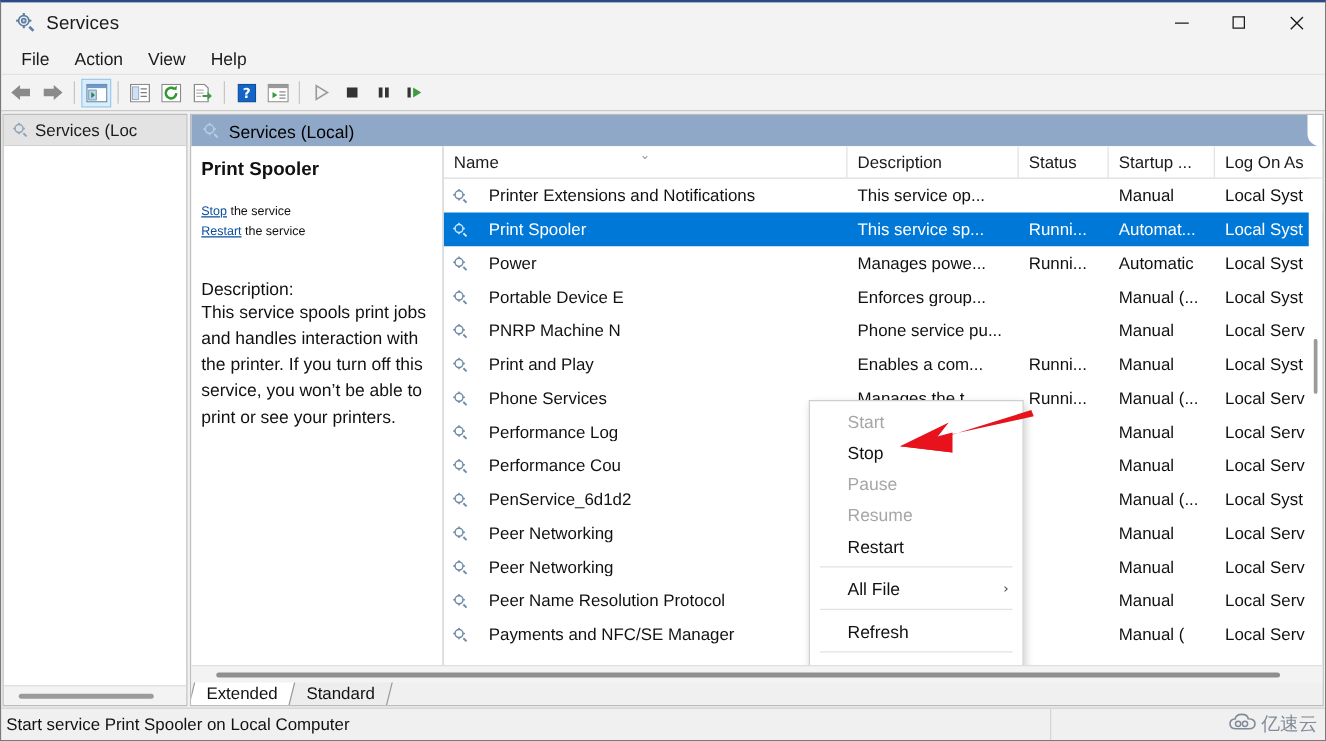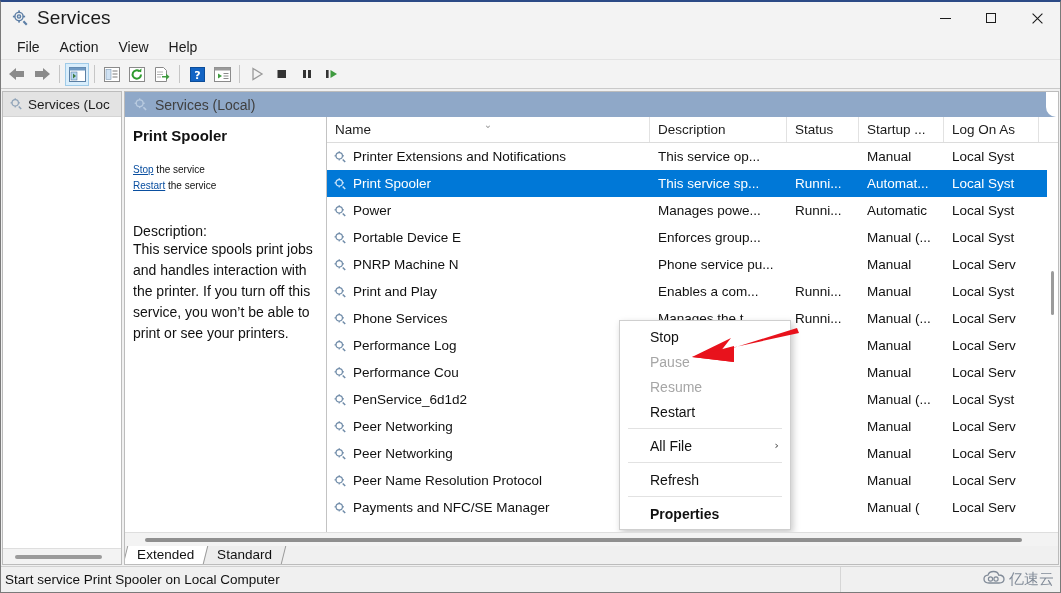--- a/index.html
+++ b/index.html
@@ -26,21 +26,21 @@
   }
   .titlebar .app-icon {
     width: 18px; height: 18px; margin: 0 8px 0 10px;
     flex: none; position: relative;
   }
   .gear {
     position: relative; display: inline-block;
   }
   .gear svg { display:block; }
   .titlebar .title-text {
-    font-size: 19px; color: #1b1b1b; letter-spacing: .1px;
+    font-size: 15px; color: #1b1b1b; letter-spacing: .1px;
   }
   .wincontrols {
     position: absolute; right: 0; top: 0; height: 32px;
     display: flex;
   }
   .wincontrols div {
     width: 46px; height: 32px;
     display: flex; align-items: center; justify-content: center;
     font-size: 13px; color: #1b1b1b;
     font-family: "DejaVu Sans", sans-serif;
@@ -78,21 +78,21 @@
   .body {
     position: absolute; left: 0; right: 0;
     top: 88px; bottom: 27px;
     display: flex;
     background: #f0f0f0;
     padding: 1px 1px 0 1px;
   }
 
   
   .treepane {
-    width: 120px; flex: none;
+    width: 148px; flex: none;
     background: #fff;
     border: 1px solid #bcbcbc;
     display: flex; flex-direction: column;
     position: relative;
     overflow: hidden;
   }
   .tree-head {
     height: 25px; background: #e3e3e3;
     display: flex; align-items: center;
     padding-left: 6px; gap: 5px;
@@ -119,21 +119,21 @@
     display: flex; flex-direction: column;
     position: relative; overflow: hidden;
   }
   .rp-head {
     height: 25px; background: #8fa8c8;
     display: flex; align-items: center;
     padding-left: 8px; gap: 7px;
     position: relative;
   }
   .rp-head .lbl {
-    font-size: 14px; color: #404040;
+    font-size: 14px; color: #000000;
   }
   .rp-head:after {
     content: ''; position: absolute; right: 0; top: 0;
     width: 12px; height: 25px; background: #fff;
     border-radius: 0 0 0 10px;
   }
   .rp-content {
     flex: 1; display: flex; position: relative; overflow: hidden;
   }
 
@@ -187,21 +187,21 @@
     font-family: "DejaVu Sans", sans-serif;
   }
   .rows { position: relative; }
   .row {
     height: 27px; display: flex; align-items: center;
     font-size: 13.5px; color: #111;
     white-space: nowrap;
   }
   .row.sel { background: #0078d7; color: #fff; }
   .cell { overflow: hidden; white-space: nowrap; padding-left: 8px; }
-  .cell.c-name { display: flex; align-items: center; gap: 6px; padding-left: 6px; }
+  .cell.c-name { display: flex; align-items: center; gap: 16px; padding-left: 6px; }
 
   
   .w-name { width: 323px; flex: none; }
   .w-desc { width: 137px; flex: none; }
   .w-stat { width:  72px; flex: none; }
   .w-start{ width:  85px; flex: none; }
   .w-logon{ width:  95px; flex: none; }
 
   
   .vscroll {
@@ -832,20 +832,23 @@
                 <div class="cell w-start">Manual (</div>
                 <div class="cell w-logon">Local Serv</div>
               </div>
             </div>
           <div class="vscroll">
             <div class="vthumb"></div>
           </div>
         </div>
 
         <div class="ctxmenu" id="ctxmenu">
+            <div class="ctxitem disabled">
+              <span>Start</span>
+            </div>
             <div class="ctxitem">
               <span>Stop</span>
             </div>
             <div class="ctxitem disabled">
               <span>Pause</span>
             </div>
             <div class="ctxitem disabled">
               <span>Resume</span>
             </div>
             <div class="ctxitem">

